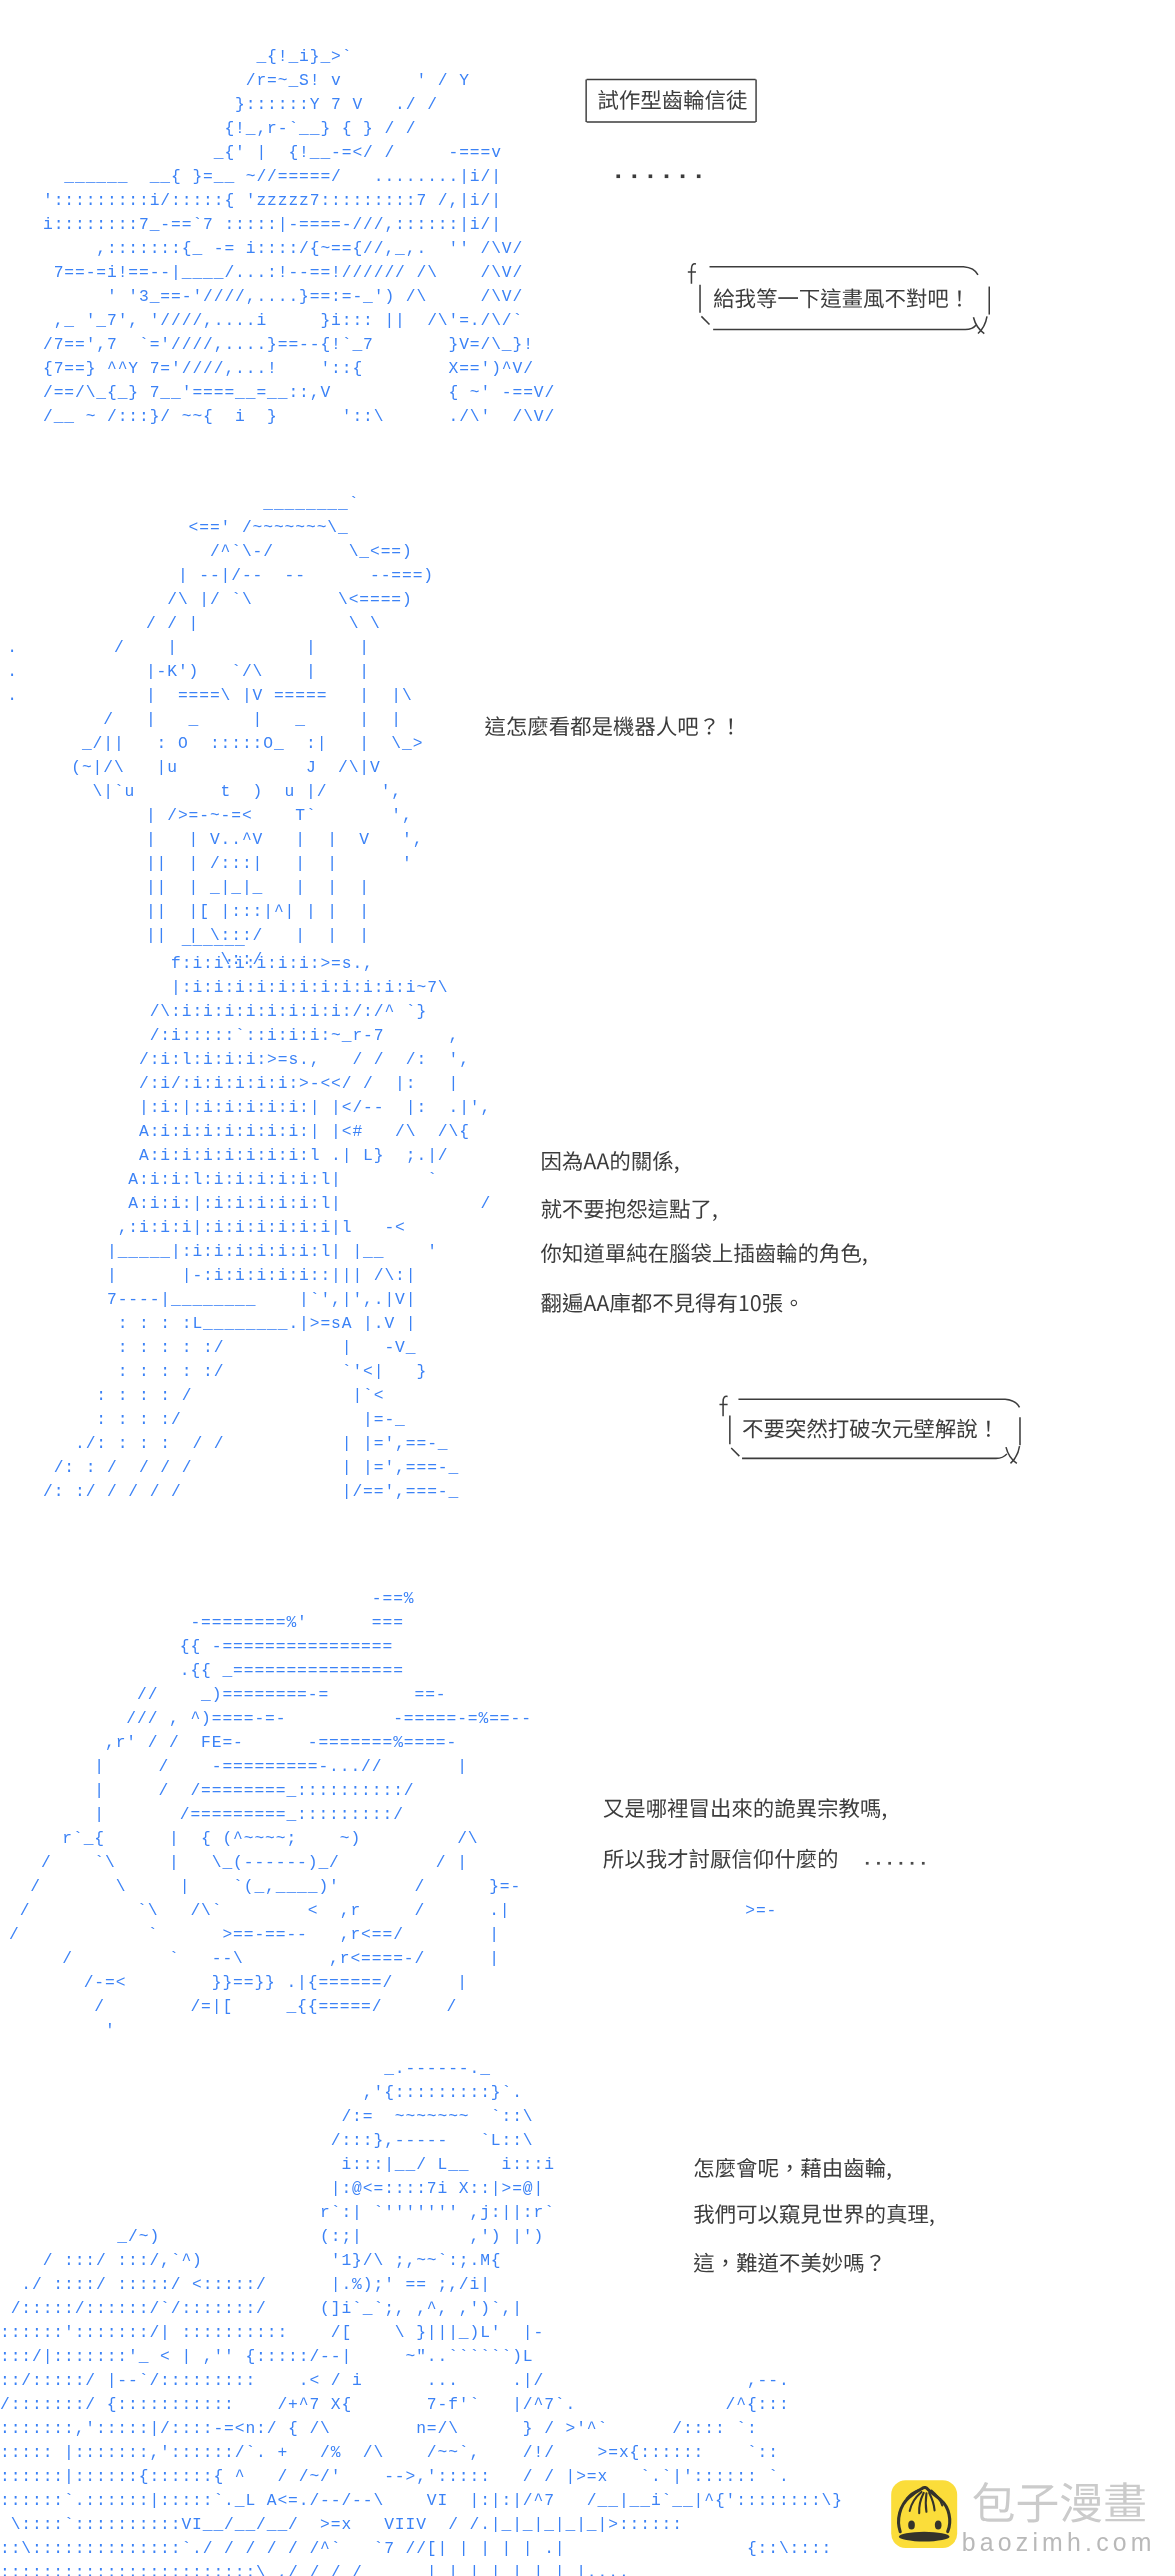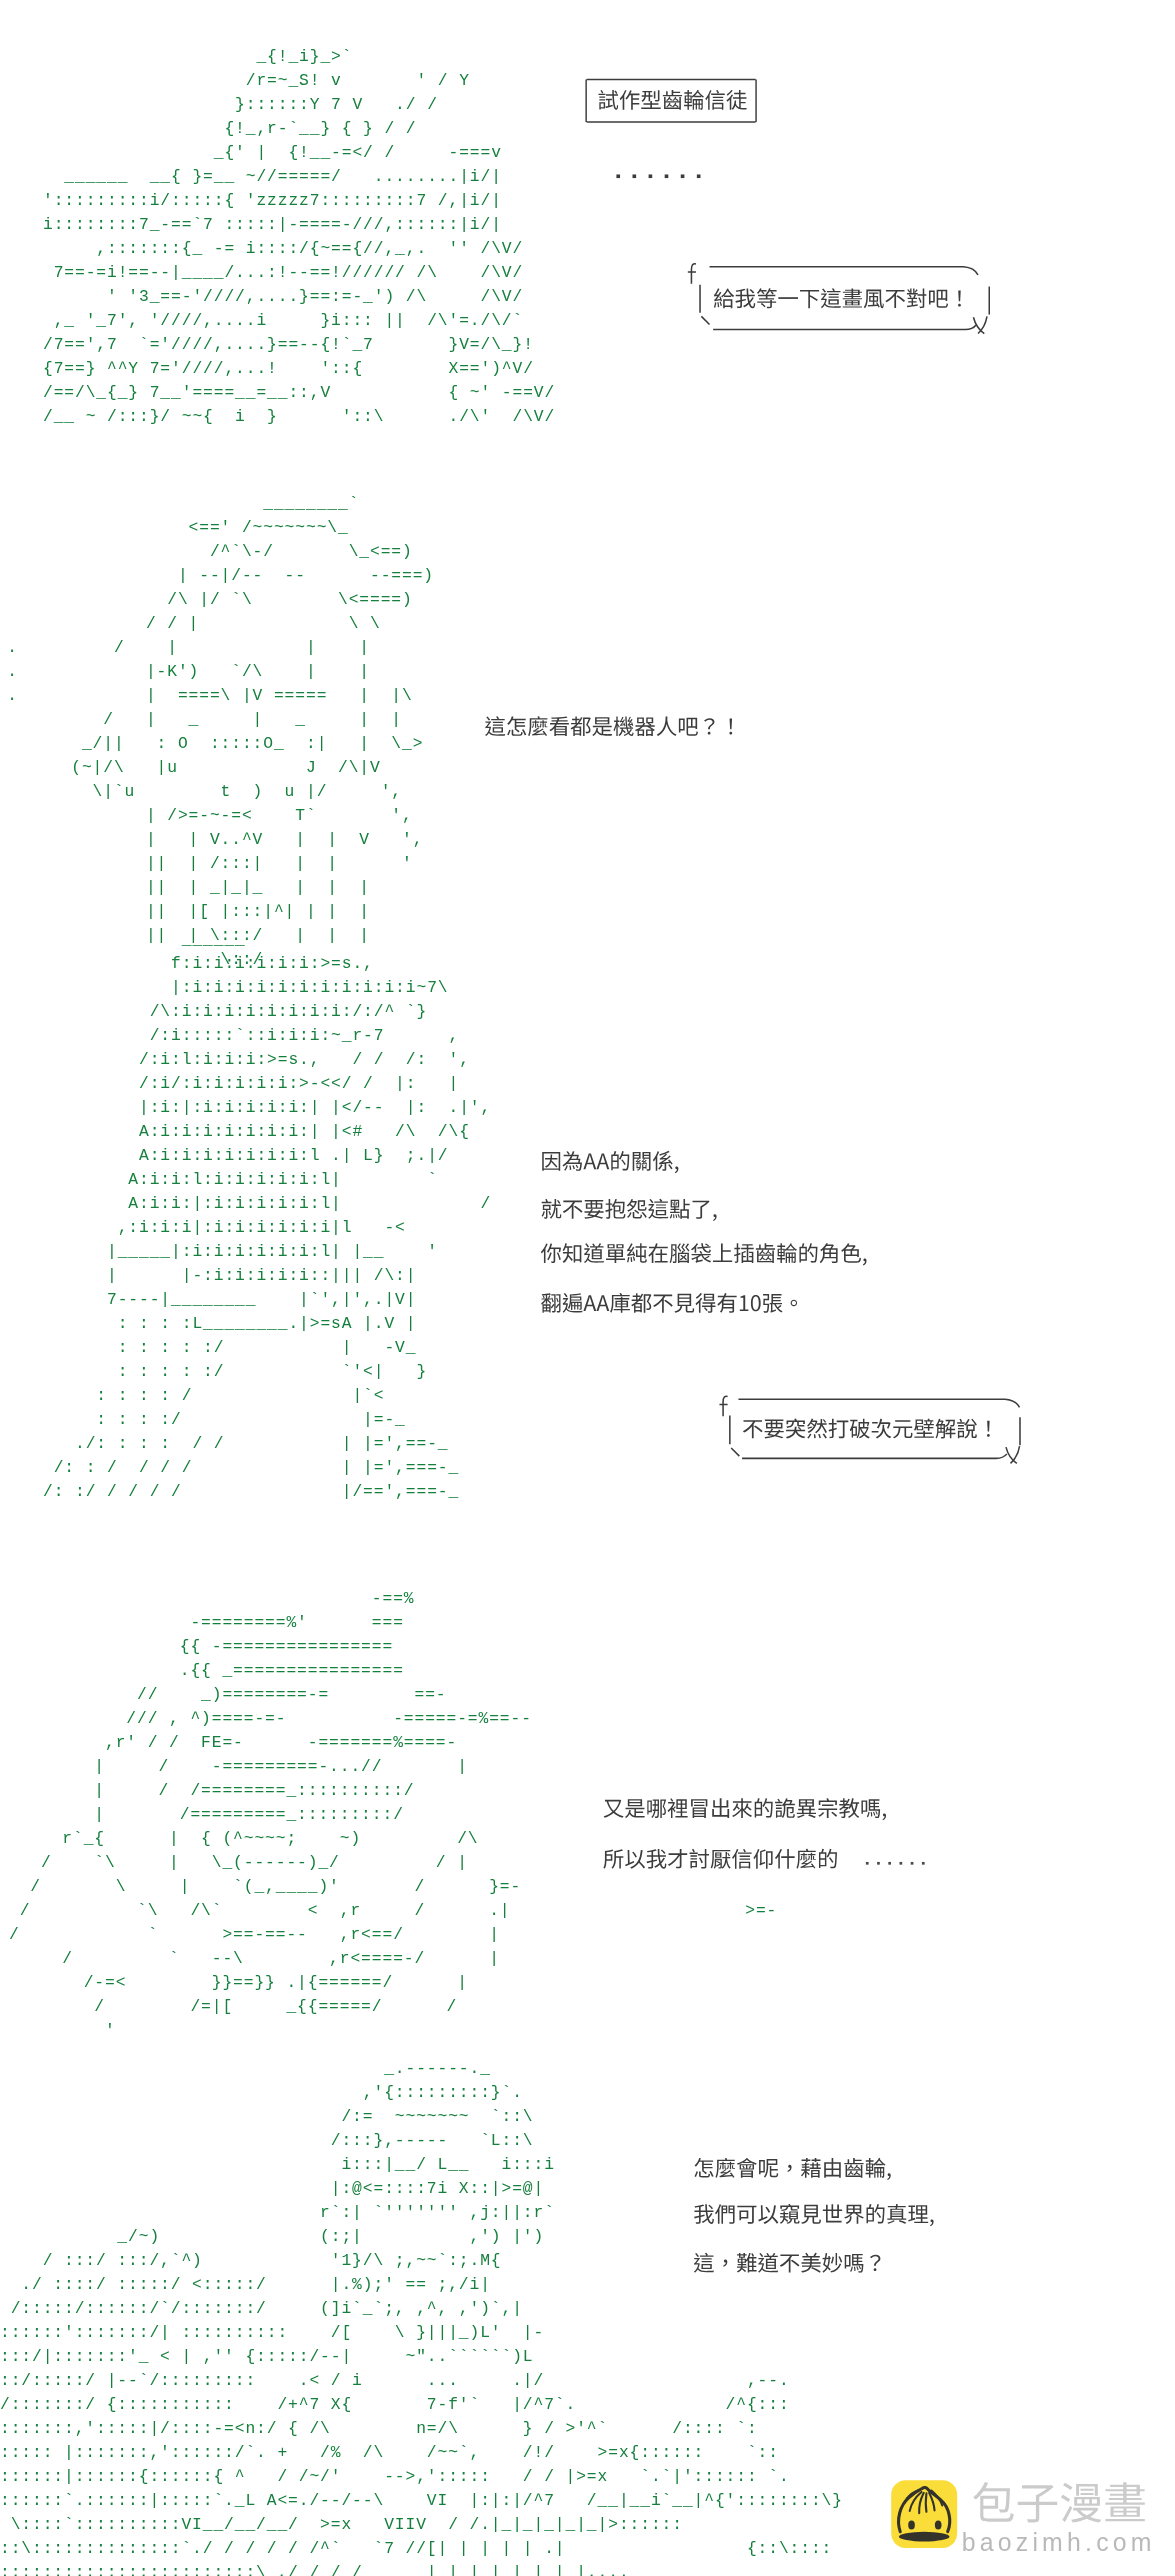--- a/index.html
+++ b/index.html
@@ -1,15 +1,15 @@
 <!DOCTYPE html>
 <html style="font-size:14.5px"><head><meta charset="utf-8"><style>
 html,body{margin:0;padding:0;background:#fff}
 #page{position:relative;width:1175px;height:2576px;background:#fff;overflow:hidden}
-.aa{position:absolute;margin:0;font:16.3px/24px "Liberation Mono",monospace;color:#15803d;letter-spacing:0.9px;white-space:pre}
+.aa{position:absolute;margin:0;font:16.3px/24px "Liberation Mono",monospace;color:#3b82f6;letter-spacing:0.9px;white-space:pre}
 #ovl{position:absolute;left:0;top:0}
 </style></head><body>
 <div id="page">
 <pre class="aa" style="left:43px;top:45px">                    _{!_i}_&gt;`
                    /r=~_S! v       ' / Y
                   }::::::Y 7 V   ./ /
                  {!_,r-`__} { } / /
                 _{' |  {!__-=&lt;/ /     -===v
   ______  __{ }=__ ~//=====/   ........|i/|
 ':::::::::i/:::::{ 'zzzzz7:::::::::7 /,|i/|

